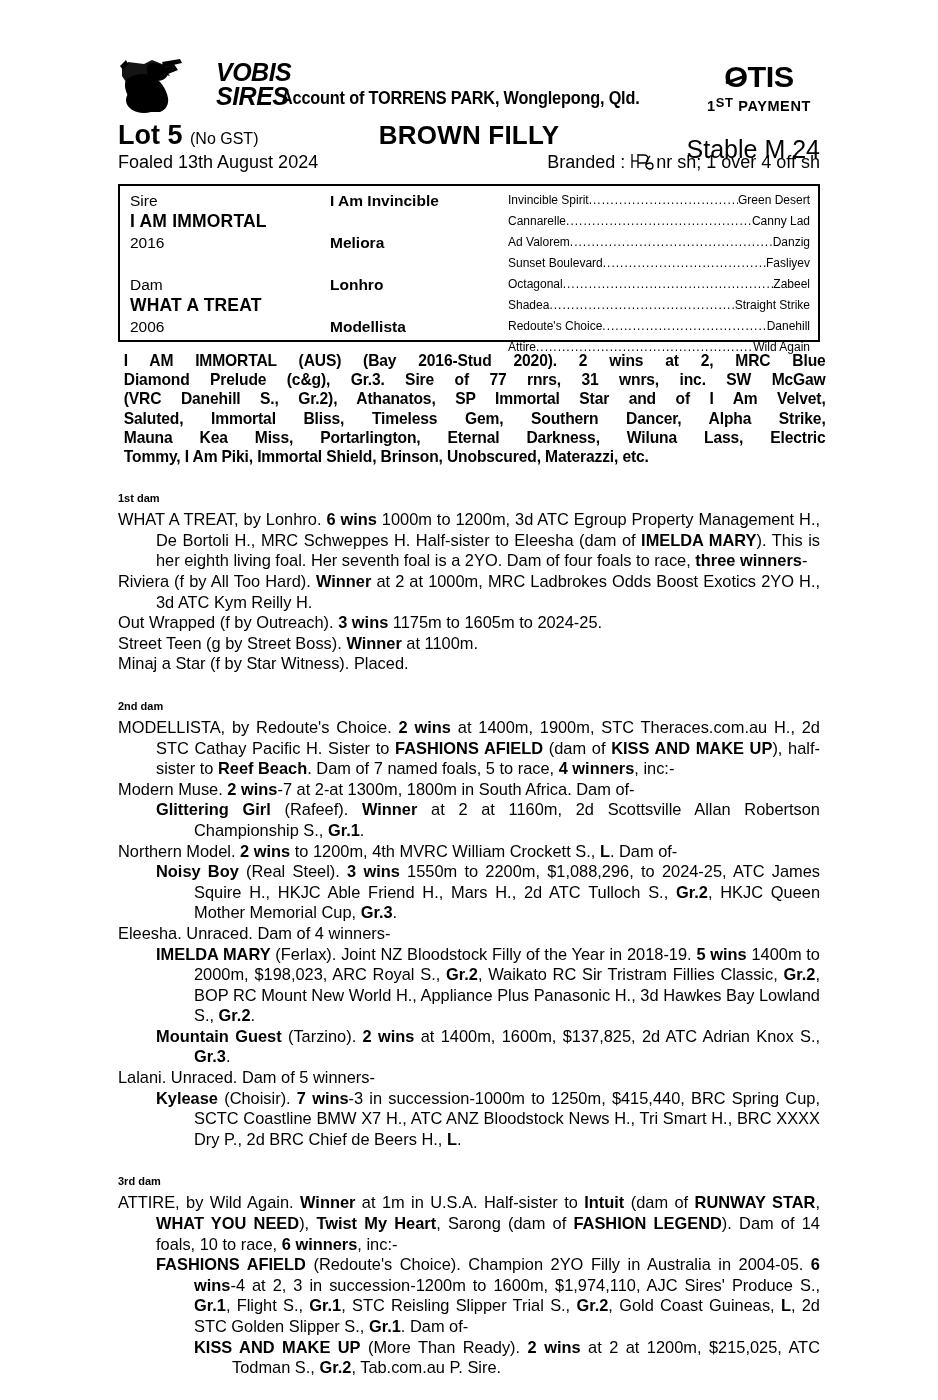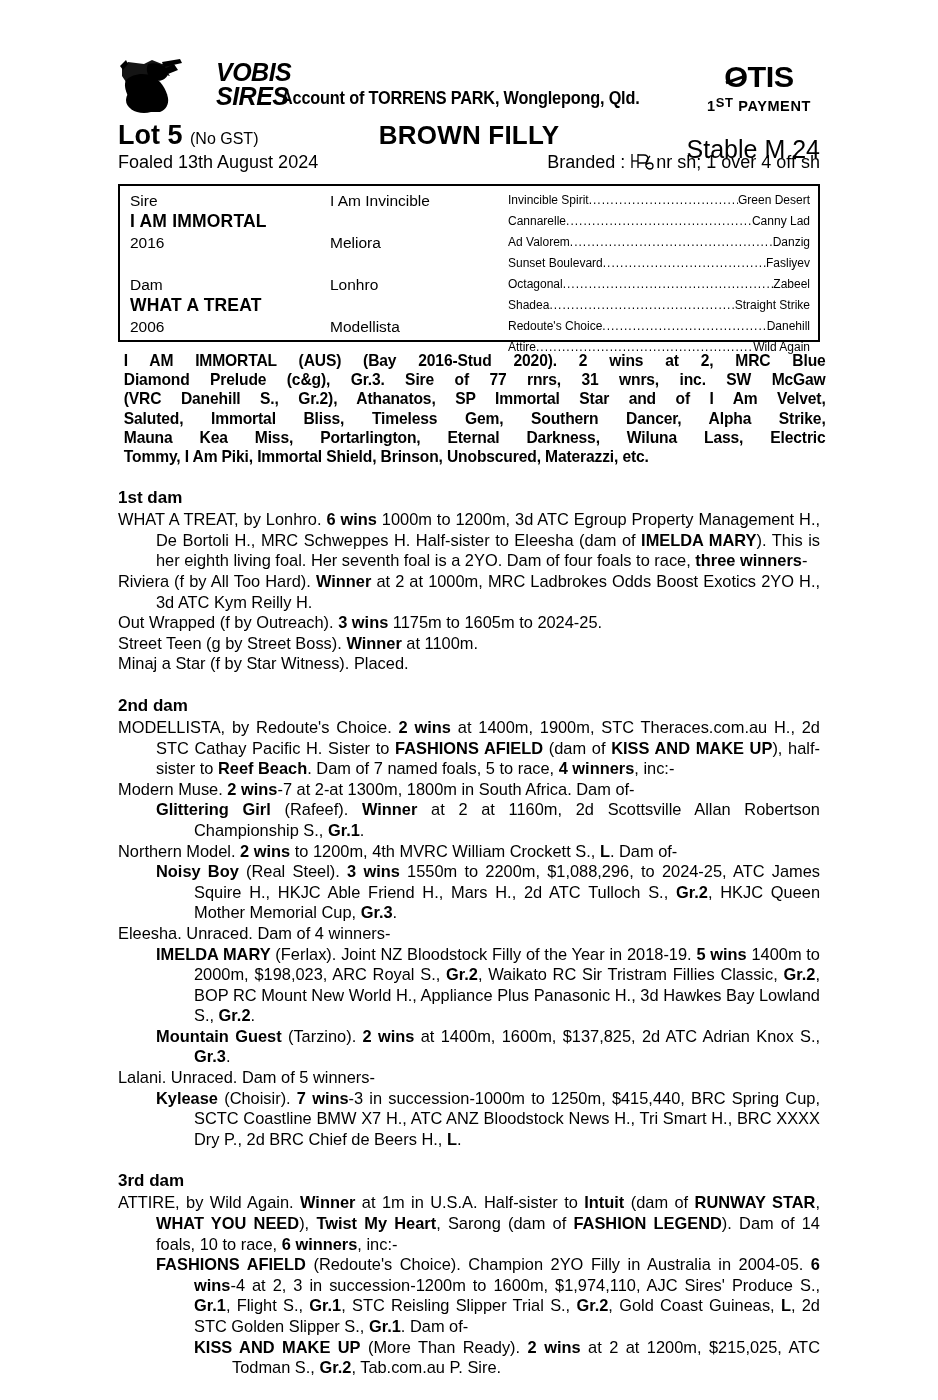--- a/index.html
+++ b/index.html
@@ -164,21 +164,21 @@
     height: 158px;
     position: relative;
     box-sizing: border-box;
     padding: 4px 0 0 0;
   }
   .ped-grid {
     position: relative;
     height: 100%;
   }
   .ped-col1 { position: absolute; left: 10px; top: 0; width: 200px; }
-  .ped-col2 { position: absolute; left: 210px; top: 0; width: 175px; }
+  .ped-col2 { position: absolute; left: 210px; top: 0; width: 175px; font-weight: bold; }
   .ped-col3 { position: absolute; left: 388px; top: 0; right: 8px; }
 
   .ped-line {
     font-size: 15.5px;
     line-height: 21px;
     height: 21px;
     white-space: nowrap;
     overflow: hidden;
   }
   .ped-name-bold {
@@ -221,21 +221,21 @@
     padding-right: 2px;
     transform: scaleX(0.965);
     transform-origin: left top;
     width: 103.6%;
   }
   .sire-summary .last-line { text-align-last: left; }
 
   
   .section-head {
     font-weight: bold;
-    font-size: 17px;
+    font-size: 11px;
     line-height: 20px;
     margin-top: 22px;
     margin-bottom: 1px;
   }
   .ped-para {
     font-size: 16.4px;
     line-height: 20.6px;
     text-align: justify;
     text-align-last: left;
     hyphens: none;

